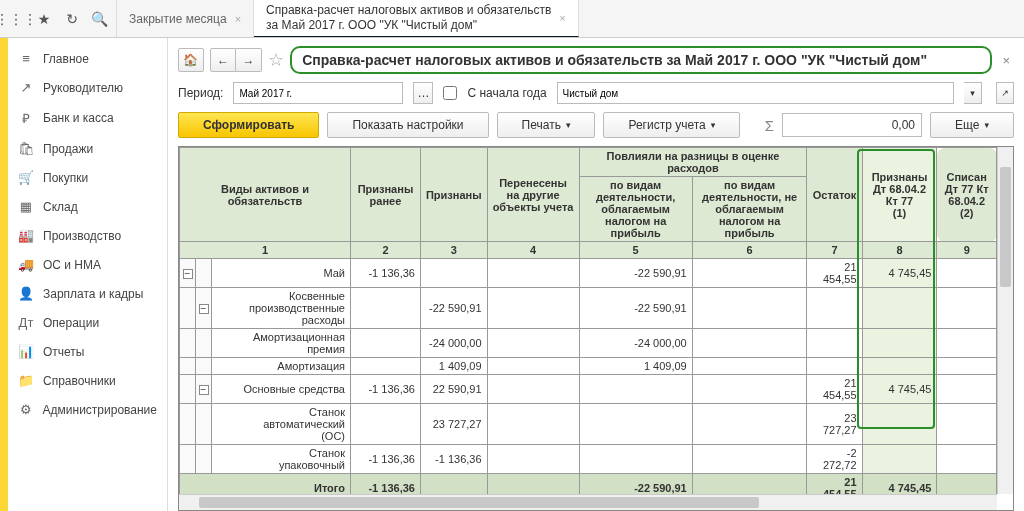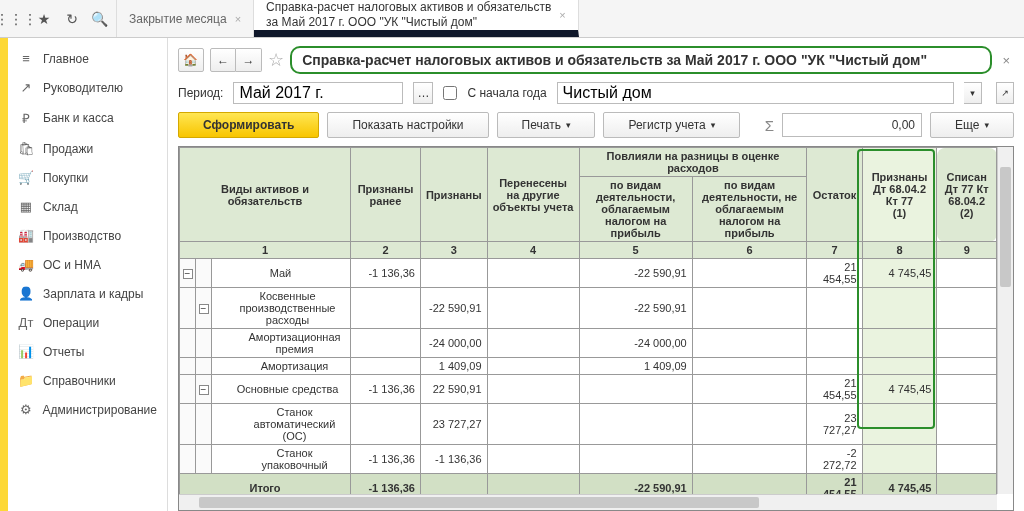--- a/index.html
+++ b/index.html
@@ -3,21 +3,21 @@
 <meta charset="utf-8">
 <style>
   * { box-sizing: border-box; margin: 0; padding: 0; }
   body { font-family: Arial, sans-serif; font-size: 12px; color: #333; background: #fff; width: 1024px; height: 511px; overflow: hidden; }
   
   
   .tabbar { height: 38px; background: #f5f5f5; border-bottom: 1px solid #ccc; display: flex; align-items: stretch; }
   .tabbar-icons { display: flex; align-items: center; padding: 0 8px; gap: 12px; border-right: 1px solid #ddd; }
   .tabbar-icons .ic { width: 16px; height: 16px; display: flex; align-items: center; justify-content: center; font-size: 14px; color: #555; cursor: pointer; }
   .tab { display: flex; align-items: center; padding: 4px 12px; border-right: 1px solid #ddd; color: #666; cursor: pointer; font-size: 12px; position: relative; }
-  .tab.active { background: #fff; border-bottom: 7px solid #0f172a; color: #333; }
+  .tab.active { background: #fff; border-bottom: 1px solid #0f172a; color: #333; }
   .tab .close { margin-left: 8px; color: #aaa; font-size: 11px; }
   .tab-multiline { line-height: 1.25; max-width: 300px; }
   
   
   .layout { display: flex; height: calc(511px - 38px); }
   .yellow-strip { width: 8px; background: #fdd835; }
   
   
   .sidebar { width: 160px; background: #fff; border-right: 1px solid #ddd; padding: 6px 0; }
   .sidebar-item { display: flex; align-items: center; padding: 7px 10px; gap: 9px; color: #444; cursor: pointer; font-size: 12px; }
@@ -29,21 +29,21 @@
   
   .title-row { display: flex; align-items: center; gap: 6px; margin-bottom: 8px; }
   .btn-sm { border: 1px solid #bbb; background: linear-gradient(#fff,#eee); height: 24px; min-width: 26px; display: flex; align-items: center; justify-content: center; cursor: pointer; border-radius: 2px; font-size: 12px; }
   .star { font-size: 18px; color: #aaa; cursor: pointer; }
   .title-box { flex: 1; border: 2px solid #2b8e2b; border-radius: 10px; padding: 4px 10px; font-size: 14px; font-weight: bold; background: #fff; }
   .close-x { font-size: 13px; color: #888; cursor: pointer; padding: 0 4px; }
   
   
   .period-row { display: flex; align-items: center; gap: 10px; margin-bottom: 8px; }
   .period-row label { font-size: 12px; }
-  .input { border: 1px solid #bbb; height: 22px; padding: 0 5px; background: #fff; font-size: 16px; }
+  .input { border: 1px solid #bbb; height: 22px; padding: 0 5px; background: #fff; font-size: 10px; }
   .period-input { width: 170px; }
   .btn-dots { border: 1px solid #bbb; height: 22px; width: 20px; background: linear-gradient(#fff,#eee); cursor: pointer; display: flex; align-items: center; justify-content: center; }
   .checkbox { width: 14px; height: 14px; }
   .org-input { flex: 1; }
   .btn-drop { border: 1px solid #bbb; border-left: none; height: 22px; width: 18px; background: linear-gradient(#fff,#eee); cursor: pointer; display: flex; align-items: center; justify-content: center; font-size: 9px; }
   
   
   .action-row { display: flex; align-items: center; gap: 8px; margin-bottom: 8px; }
   .btn { border: 1px solid #bbb; background: linear-gradient(#fff,#eee); height: 26px; padding: 0 24px; display: flex; align-items: center; cursor: pointer; border-radius: 2px; font-size: 12px; }
   .btn.primary { background: linear-gradient(#ffe653,#f8c500); border-color: #d4a800; font-weight: bold; }
@@ -52,21 +52,21 @@
   .sigma { font-size: 15px; color: #888; }
   .num-display { border: 1px solid #bbb; height: 24px; width: 140px; text-align: right; padding: 0 6px; display: flex; align-items: center; justify-content: flex-end; background: #fff; }
   
   
   .table-wrap { border: 1px solid #888; flex: 1; overflow: hidden; position: relative; background: #fff; }
   .table-scroll { overflow: auto; height: 100%; }
   table { border-collapse: collapse; width: 100%; font-size: 11px; }
   th, td { border: 1px solid #999; padding: 2px 5px; text-align: right; vertical-align: middle; }
   th { background: #dde9d3; font-weight: bold; text-align: center; }
   th.num-header { background: #dde9d3; }
-  td.txt { text-align: center; }
+  td.txt { text-align: right; }
   td.gutter { background: #fafafa; width: 16px; text-align: center; cursor: pointer; padding: 0; }
   tr.totals td { background: #d2e0c5; font-weight: bold; }
   tr.blank td { border: 1px solid #eee; height: 14px; }
   .highlight-col { background: #eaf3df; }
   
   
   .col8-highlight { position: absolute; border: 2px solid #2b8e2b; border-radius: 4px; pointer-events: none; }
   
   
   .footnote { font-size: 9px; color: #555; padding: 4px 2px; border-top: 1px solid #eee; line-height: 1.3; }

